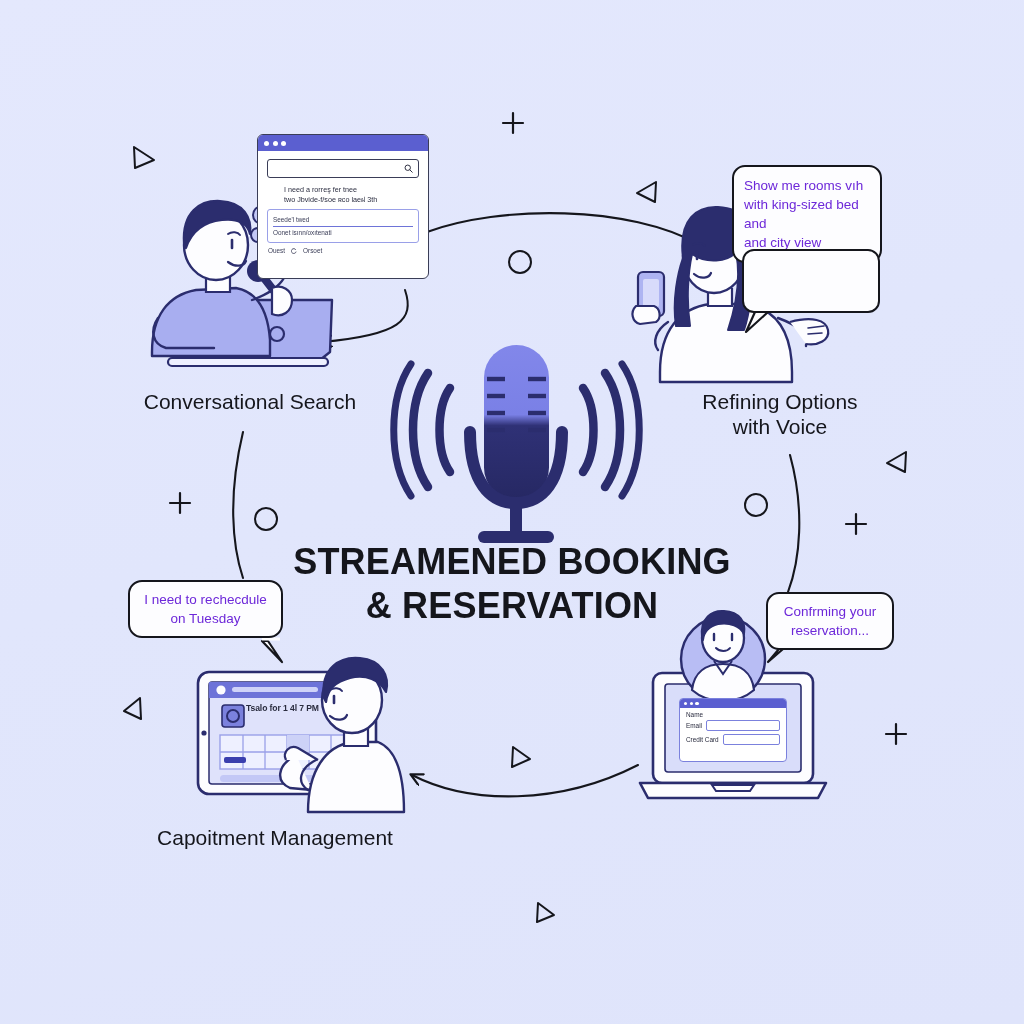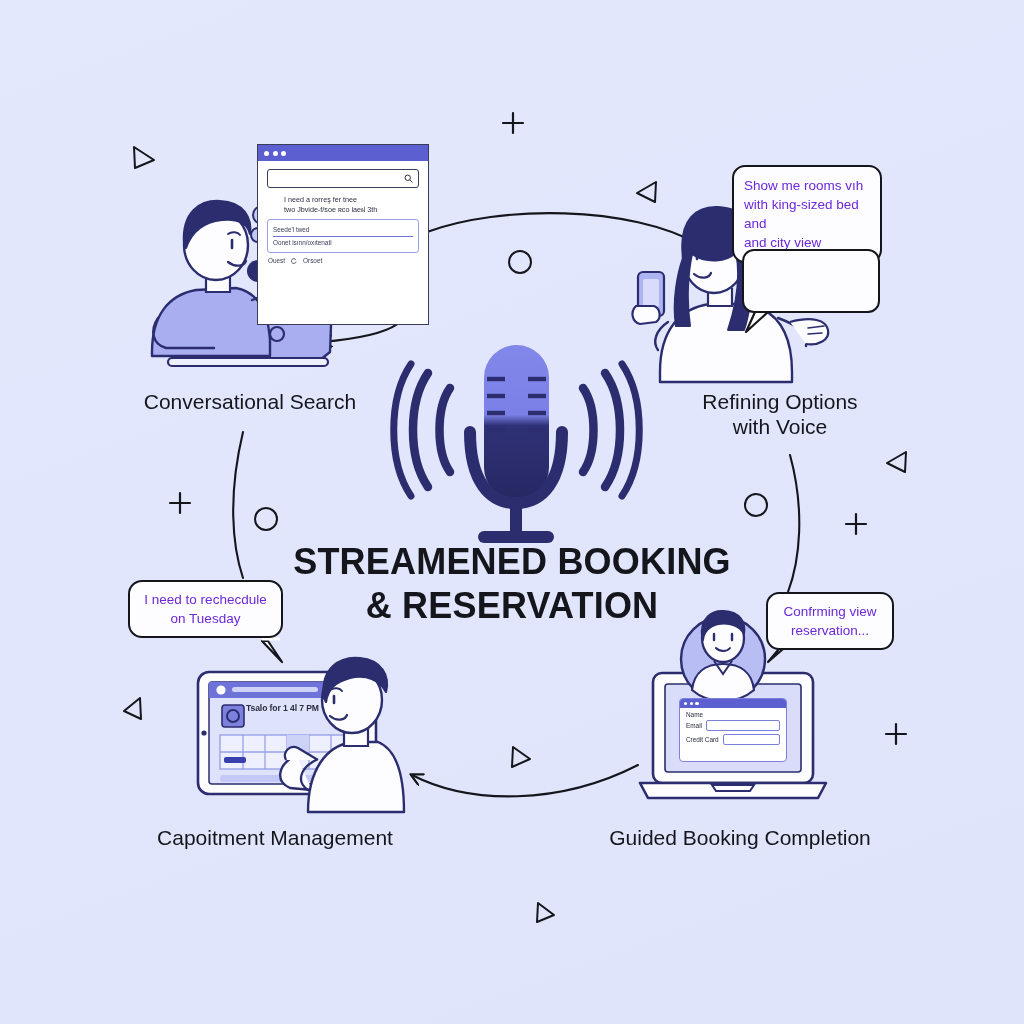--- a/index.html
+++ b/index.html
@@ -81,25 +81,25 @@
   }
   #bubble-options {
     left: 742px; top: 249px;
     width: 138px; height: 64px;
     border-radius: 12px;
     padding: 0;
   }
   
   #browser-window {
     position: absolute;
-    left: 257px; top: 144px;
-    width: 172px; height: 181px;
+    left: 257px; top: 134px;
+    width: 172px; height: 145px;
     background: #ffffff;
     border: 1.6px solid #3a3d57;
-    border-radius: 0;
+    border-radius: 6px;
     box-sizing: border-box;
     overflow: hidden;
   }
   #browser-titlebar {
     height: 16px;
     background: #5b5fd0;
     display: flex;
     align-items: center;
     padding-left: 6px;
     gap: 3.5px;
@@ -501,33 +501,32 @@
   </div>
 
   <div class="bubble" id="bubble-options"></div>
 
   <div class="bubble" id="bubble-bl">
     <div>I need to rechecdule</div>
     <div>on Tuesday</div>
   </div>
 
   <div class="bubble" id="bubble-br">
-    <div>Confrming view</div>
+    <div>Confrming your</div>
     <div>reservation...</div>
   </div>
 
   <div id="center-title">
     <span>STREAMENED BOOKING</span>
     <span class="line2">&amp; RESERVATION</span>
   </div>
 
   <div class="node-caption" id="cap-tl">Conversational Search</div>
 
   <div class="node-caption" id="cap-tr">
     <div>Refining Options</div>
     <div>with Voice</div>
   </div>
 
   <div class="node-caption" id="cap-bl">Capoitment Management</div>
 
-  <div class="node-caption" id="cap-br">Guided Booking Completion</div>
 
 </div>
 
 </body></html>

